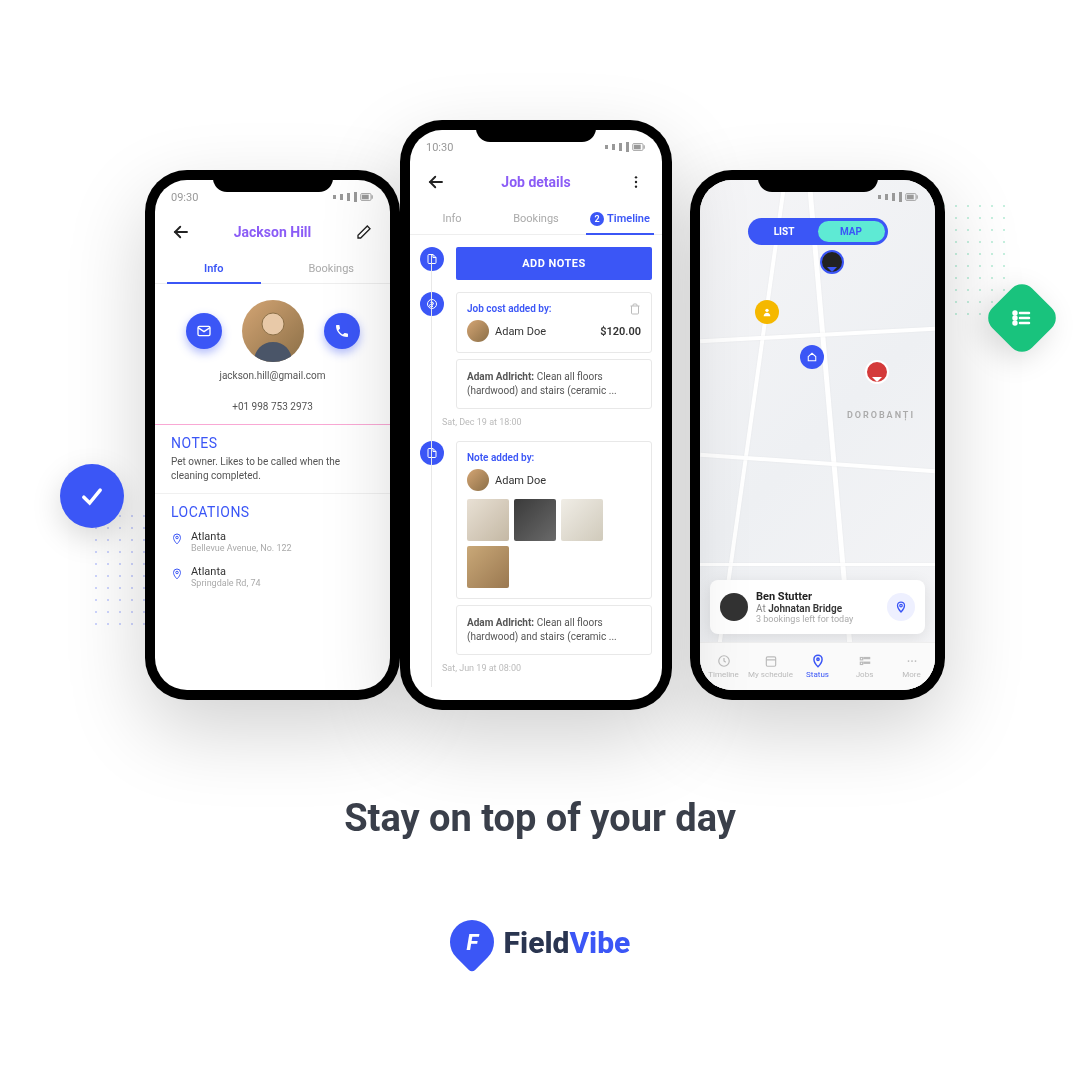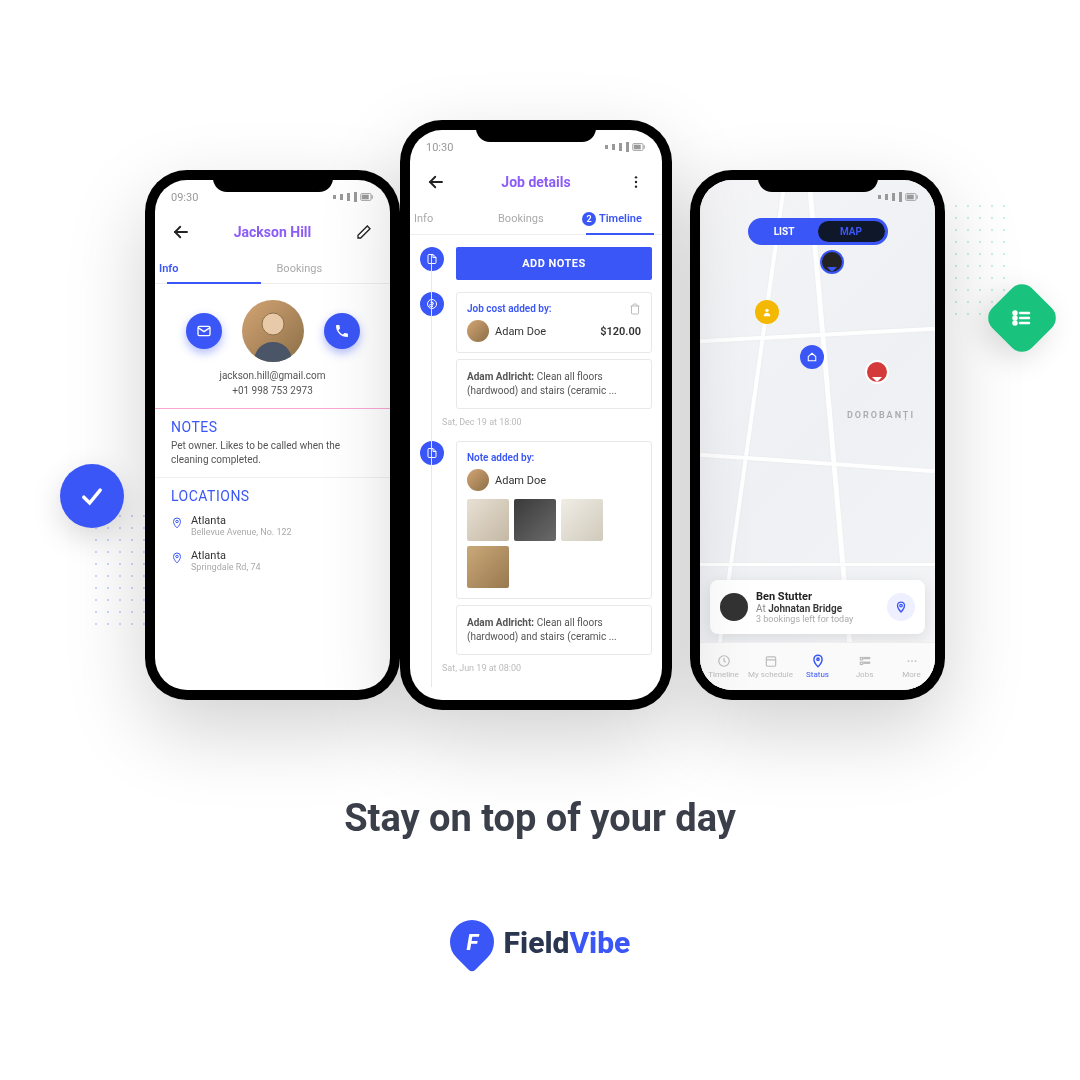--- a/index.html
+++ b/index.html
@@ -11,21 +11,21 @@
 .statusbar{height:34px;display:flex;justify-content:space-between;align-items:center;padding:0 16px;font-size:11px;color:#999}
 .statusbar .icons{display:flex;gap:3px;align-items:center}
 .sigbar{width:3px;background:#999;display:inline-block;margin-left:1px}
 .p-left{left:145px;top:170px;width:255px;height:530px;z-index:1}
 .p-center{left:400px;top:120px;width:272px;height:590px;z-index:3}
 .p-right{left:690px;top:170px;width:255px;height:530px;z-index:1}
 .hdr{display:flex;align-items:center;justify-content:space-between;padding:6px 14px 10px}
 .hdr .title{font-weight:700;font-size:14px;color:#8b5cf6}
 .iconbtn{width:24px;height:24px;display:flex;align-items:center;justify-content:center;color:#333}
 .tabs{display:flex;border-bottom:1px solid #eee}
-.tab{flex:1;padding:8px 4px;font-size:11px;color:#aaa;position:relative}
+.tab{flex:1;text-align:center;padding:8px 4px;font-size:11px;color:#aaa;position:relative}
 .tab.active{color:#3b56f6;font-weight:600}
 .tab.active::after{content:'';position:absolute;left:10%;right:10%;bottom:-1px;height:2px;background:#3b56f6}
 .badge{display:inline-flex;width:14px;height:14px;background:#3b56f6;color:#fff;border-radius:50%;font-size:9px;align-items:center;justify-content:center;margin-right:3px}
 .circlebtn{width:36px;height:36px;border-radius:50%;background:#3b56f6;display:flex;align-items:center;justify-content:center;color:#fff;box-shadow:0 4px 10px rgba(59,86,246,.4)}
 .avatar{width:62px;height:62px;border-radius:50%;background:linear-gradient(135deg,#d4a574,#8b6f47);display:flex;align-items:center;justify-content:center;overflow:hidden}
 .smallav{width:22px;height:22px;border-radius:50%;background:linear-gradient(135deg,#d4a574,#8b6f47)}
 .section{padding:10px 16px;border-bottom:1px solid #f0f0f0}
 .sect-title{font-size:14px;font-weight:400;color:#3b56f6;letter-spacing:.5px;margin-bottom:4px}
 .loc-item{display:flex;align-items:flex-start;gap:8px;padding:6px 0}
 .pin-icon{color:#3b56f6;flex-shrink:0;margin-top:2px}
@@ -34,21 +34,21 @@
 .tl-content{flex:1}
 .add-notes{background:#3b56f6;color:#fff;font-weight:700;font-size:11px;letter-spacing:.5px;padding:10px;text-align:center;border-radius:2px;margin:6px 0}
 .card{border:1px solid #e8e8e8;border-radius:3px;padding:10px;margin:6px 0;background:#fff}
 .card-title{color:#3b56f6;font-size:10px;font-weight:600;margin-bottom:6px}
 .userrow{display:flex;align-items:center;gap:6px;font-size:11px;color:#333}
 .photos{display:flex;gap:5px;flex-wrap:wrap;margin-top:8px}
 .photo{width:42px;height:42px;background:linear-gradient(135deg,#e8e0d4,#c4b8a4);border-radius:2px}
 .ts{font-size:9px;color:#bbb;margin:2px 0 8px 32px}
 .toggle{display:flex;background:#3b56f6;border-radius:20px;padding:3px;width:140px;margin:4px auto}
 .toggle .opt{flex:1;text-align:center;font-size:10px;font-weight:700;padding:5px;border-radius:16px;color:#fff}
-.toggle .opt.on{background:#0f172a;color:#3b56f6}
+.toggle .opt.on{background:#5eead4;color:#3b56f6}
 .map{position:absolute;inset:0;background:linear-gradient(135deg,#f5f5f7 0%,#eef0f3 50%,#f5f5f7 100%)}
 .road{position:absolute;background:#fff;box-shadow:0 0 2px rgba(0,0,0,.05)}
 .mappin{position:absolute;width:24px;height:24px;border-radius:50%;display:flex;align-items:center;justify-content:center;color:#fff;font-size:11px}
 .mappin::after{content:'';position:absolute;bottom:-5px;left:50%;transform:translateX(-50%);border:5px solid transparent;border-top-color:inherit}
 .floating-card{position:absolute;bottom:56px;left:10px;right:10px;background:#fff;border-radius:8px;padding:10px;box-shadow:0 4px 16px rgba(0,0,0,.1);display:flex;align-items:center;gap:8px}
 .bottomnav{position:absolute;bottom:0;left:0;right:0;height:48px;background:#fafafa;border-top:1px solid #eee;display:flex}
 .navitem{flex:1;display:flex;flex-direction:column;align-items:center;justify-content:center;font-size:8px;color:#bbb;gap:2px}
 .navitem.active{color:#3b56f6}
 .float-badge{position:absolute;border-radius:14px;display:flex;align-items:center;justify-content:center;box-shadow:0 10px 30px rgba(0,0,0,.15)}
 .float-check{left:60px;top:464px;width:64px;height:64px;background:#3b56f6;border-radius:50%;z-index:4}
@@ -139,21 +139,21 @@
             </svg>
           </div>
       <div class="circlebtn">
             <svg width="16" height="16" viewBox="0 0 24 24" fill="#fff">
               <path d="M6.6 10.8c1.4 2.8 3.8 5.2 6.6 6.6l2.2-2.2c.3-.3.7-.4 1-.2 1.2.4 2.4.6 3.6.6.6 0 1 .4 1 1V20c0 .6-.4 1-1 1C10.6 21 3 13.4 3 4c0-.6.4-1 1-1h3.4c.6 0 1 .4 1 1 0 1.2.2 2.4.6 3.6.1.3 0 .7-.2 1l-2.2 2.2z"></path>
             </svg>
           </div>
     </div>
     <div style="text-align:center;font-size:10px;color:#555;padding-bottom:12px;border-bottom:1px solid #f9a8d4">
       <div>jackson.hill@gmail.com</div>
-      <div style="margin-top:4px">+01 998 753 2973</div>
+      <div style="margin-top:20px">+01 998 753 2973</div>
     </div>
     <div class="section">
       <div class="sect-title">NOTES</div>
       <div style="font-size:10px;color:#555;line-height:1.4">Pet owner. Likes to be called when the cleaning completed.</div>
     </div>
     <div class="section" style="border:none">
       <div class="sect-title">LOCATIONS</div>
       <div class="loc-item">
         <span class="pin-icon">
               <svg width="12" height="14" viewBox="0 0 24 24" fill="none" stroke="#3b56f6" stroke-width="2">

